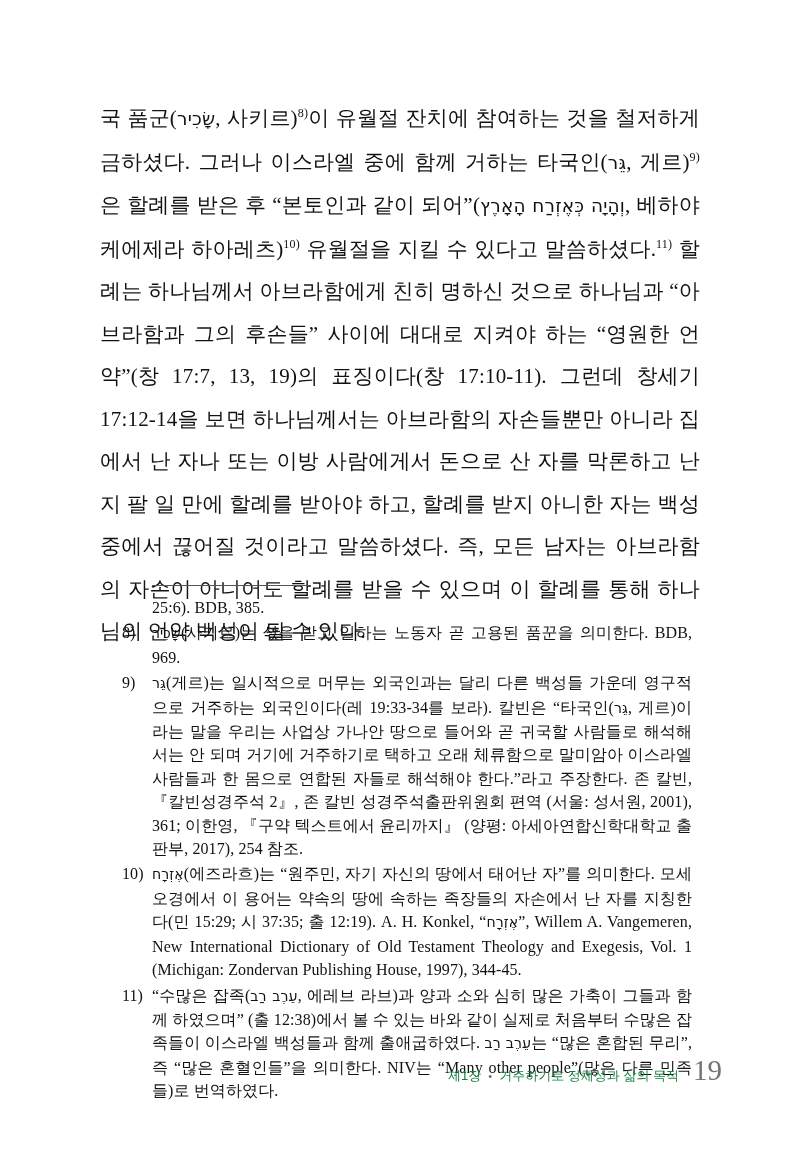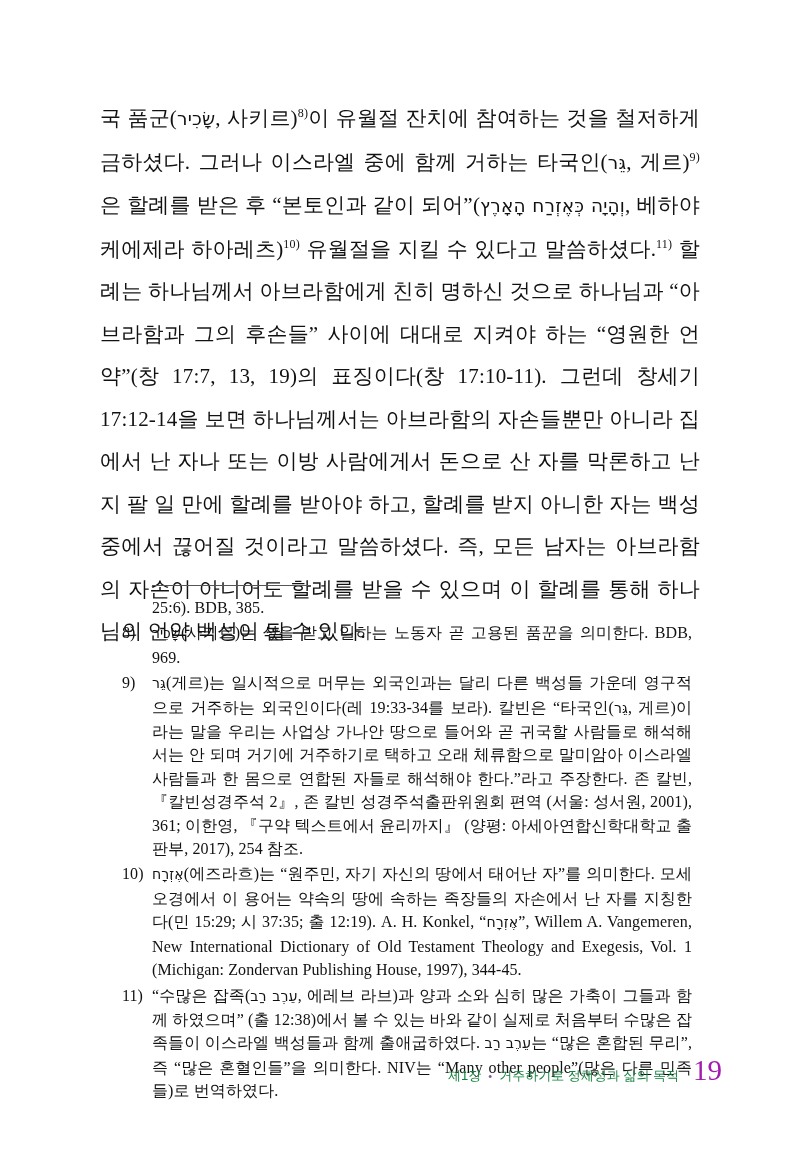--- a/index.html
+++ b/index.html
@@ -103,16 +103,16 @@
         <div class="fn-item"><span class="fn-num">9)</span><span class="fn-text"><span class="hebrew" dir="rtl">גֵּר</span>(게르)는 일시적으로 머무는 외국인과는 달리 다른 백성들 가운데 영구적으로 거주하는 외국인이다(레 19:33-34를 보라). 칼빈은 “타국인(<span class="hebrew" dir="rtl">גֵּר</span>, 게르)이라는 말을 우리는 사업상 가나안 땅으로 들어와 곧 귀국할 사람들로 해석해서는 안 되며 거기에 거주하기로 택하고 오래 체류함으로 말미암아 이스라엘 사람들과 한 몸으로 연합된 자들로 해석해야 한다.”라고 주장한다. 존 칼빈, 『칼빈성경주석 2』, 존 칼빈 성경주석출판위원회 편역 (서울: 성서원, 2001), 361; 이한영, 『구약 텍스트에서 윤리까지』 (양평: 아세아연합신학대학교 출판부, 2017), 254 참조.</span></div>
         <div class="fn-item"><span class="fn-num">10)</span><span class="fn-text"><span class="hebrew" dir="rtl">אֶזְרָח</span>(에즈라흐)는 “원주민, 자기 자신의 땅에서 태어난 자”를 의미한다. 모세오경에서 이 용어는 약속의 땅에 속하는 족장들의 자손에서 난 자를 지칭한다(민 15:29; 시 37:35; 출 12:19). A. H. Konkel, “<span class="hebrew" dir="rtl">אֶזְרָח</span>”, Willem A. Vangemeren, <span class="italic">New International Dictionary of Old Testament Theology and Exegesis</span>, Vol. 1 (Michigan: Zondervan Publishing House, 1997), 344-45.</span></div>
         <div class="fn-item"><span class="fn-num">11)</span><span class="fn-text">“수많은 잡족(<span class="hebrew" dir="rtl">עֵרֶב רַב</span>, 에레브 라브)과 양과 소와 심히 많은 가축이 그들과 함께 하였으며” (출 12:38)에서 볼 수 있는 바와 같이 실제로 처음부터 수많은 잡족들이 이스라엘 백성들과 함께 출애굽하였다. <span class="hebrew" dir="rtl">עֵרֶב רַב</span>는 “많은 혼합된 무리”, 즉 “많은 혼혈인들”을 의미한다. NIV는 “Many other people”(많은 다른 민족들)로 번역하였다.</span></div>
       </div>
   </div>
 
   <div class="footer">
     <span class="footer-meta">제1장</span>
     <span class="footer-bullet" style="color: rgb(125, 86, 160);">•</span>
     <span class="footer-meta">거주하기로 정체성과 삶의 목적</span>
-    <span class="footer-page" style="color: #a21caf;">19</span>
+    <span class="footer-page" style="color: #737373;">19</span>
   </div>
 
 </div>
 
 </body></html>

